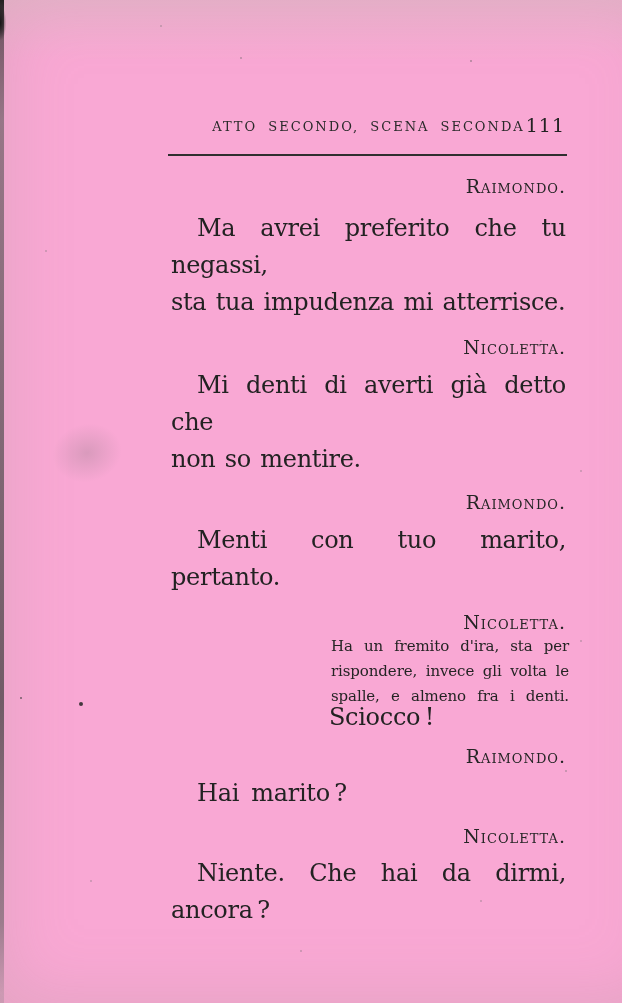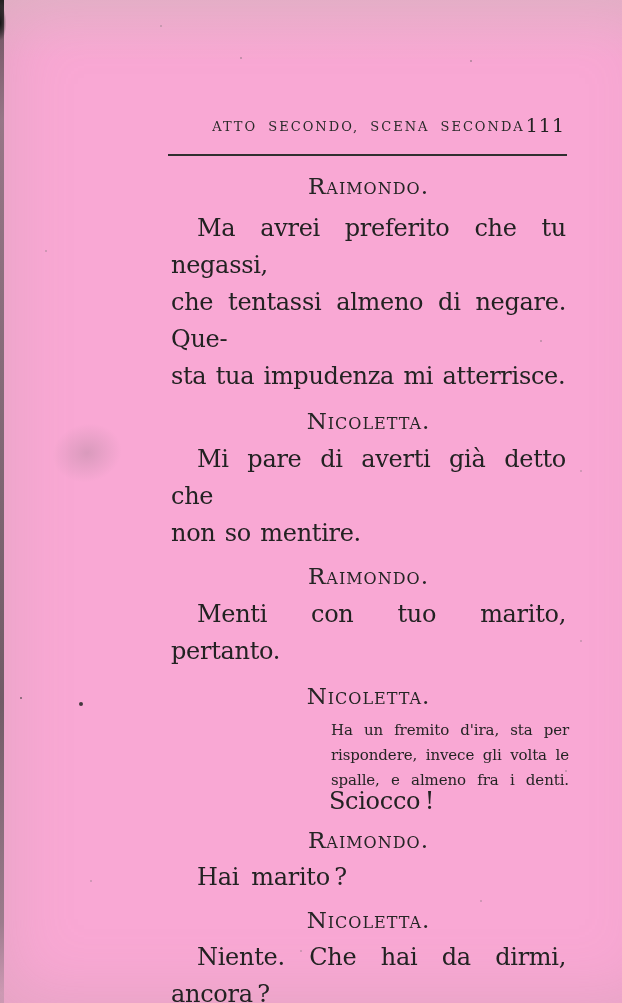--- a/index.html
+++ b/index.html
@@ -70,23 +70,23 @@
   .running-pagenum {
     position: absolute; right: 1px; top: -2px;
     font-size: 19px; letter-spacing: 1px; color: #222;
   }
   .rule {
     margin-top: 18px; margin-left: -3px;
     width: 399px; height: 2px; background: #2f2f2f;
   }
   .speaker {
     font-variant: small-caps;
-    font-size: 23px; line-height: 24px;
+    font-size: 19px; line-height: 24px;
     letter-spacing: 1px;
-    text-align: center;
+    text-align: right;
     color: #252525;
   }
   .s1 { margin-top: 18px; }
   .s2 { margin-top: 14px; }
   .s3 { margin-top: 12px; }
   .s4 { margin-top: 14px; }
   .s5 { margin-top: 8px; }
   .s6 { margin-top: 12px; }
   .para { color: #222; }
   .p1 { margin-top: 12px; }
@@ -97,21 +97,21 @@
   .p6 { margin-top: 7px; }
   .line {
     font-size: 24px; line-height: 37px;
     letter-spacing: -0.3px; word-spacing: 2px;
     white-space: normal;
   }
   .ind { text-indent: 26px; }
   .jl  { text-align: justify; text-align-last: justify; }
   .ws  { word-spacing: 5px; }
   .stage {
-    margin-top: 10px; margin-left: 160px; width: 238px;
+    margin-left: 160px; width: 238px;
     color: #242424;
   }
   .stage-line {
     font-size: 15px; line-height: 25px;
     letter-spacing: -0.1px; word-spacing: 1px;
   }
 </style>
 </head>
 <body>
 
@@ -127,27 +127,26 @@
     <div class="running-header">
       <span class="running-title">ATTO SECONDO, SCENA SECONDA</span>
       <span class="running-pagenum">111</span>
     </div>
 
     <div class="rule"></div>
 
     <div class="speaker s1">Raimondo.</div>
     <div class="para p1">
       <div class="line ind jl">Ma avrei preferito che tu negassi,</div>
-      <div class="line jl">che tentassi almeno di negare. Que-</div>
       <div class="line">sta tua impudenza mi atterrisce.</div>
     </div>
 
     <div class="speaker s2">Nicoletta.</div>
     <div class="para p2">
-      <div class="line ind jl">Mi pare di averti già detto che</div>
+      <div class="line ind jl">Mi denti di averti già detto che</div>
       <div class="line">non so mentire.</div>
     </div>
 
     <div class="speaker s3">Raimondo.</div>
     <div class="para p3">
       <div class="line ind jl">Menti con tuo marito, pertanto.</div>
     </div>
 
     <div class="speaker s4">Nicoletta.</div>
     <div class="stage">

